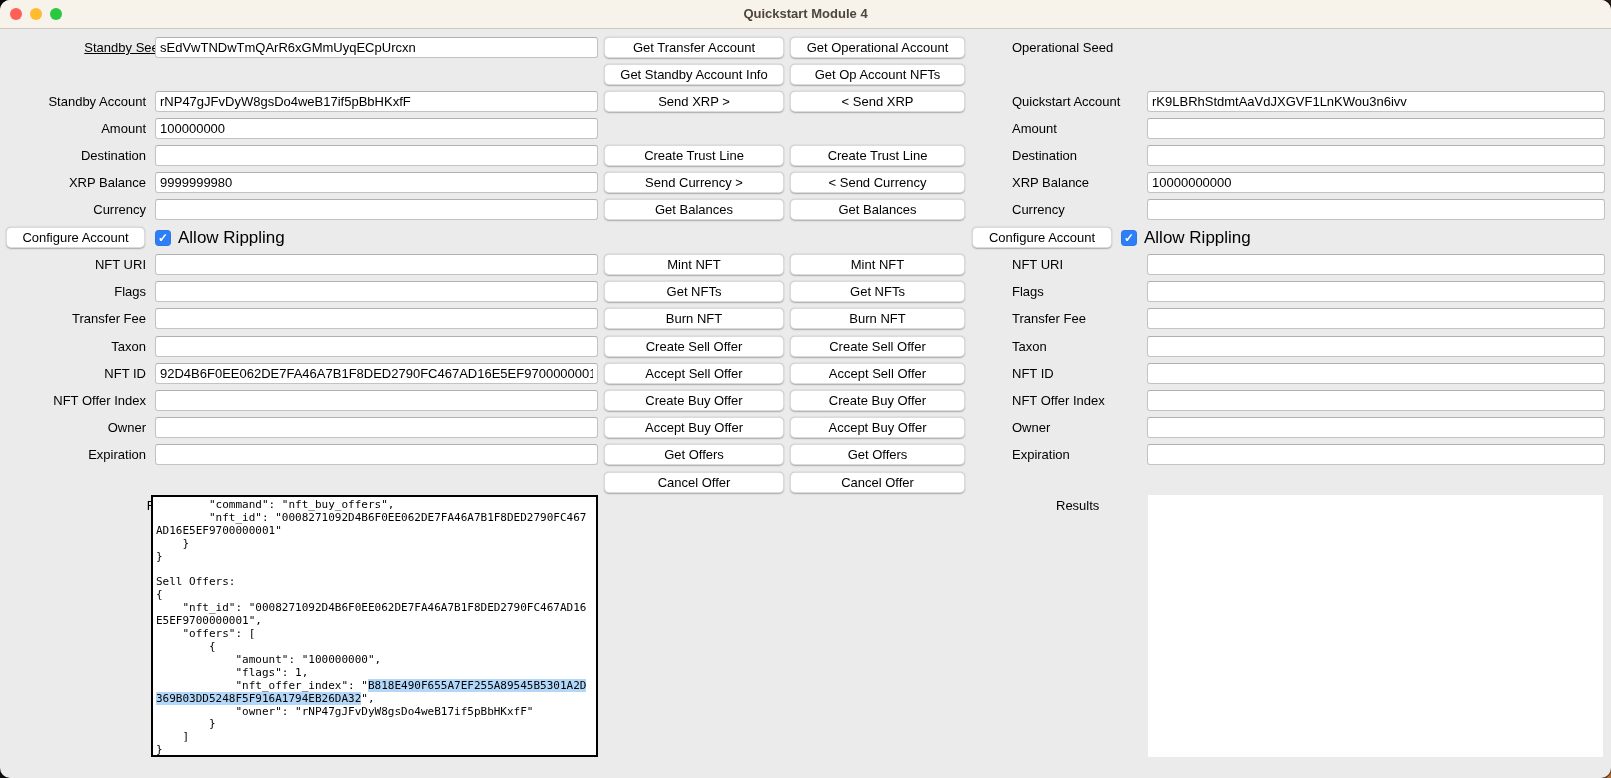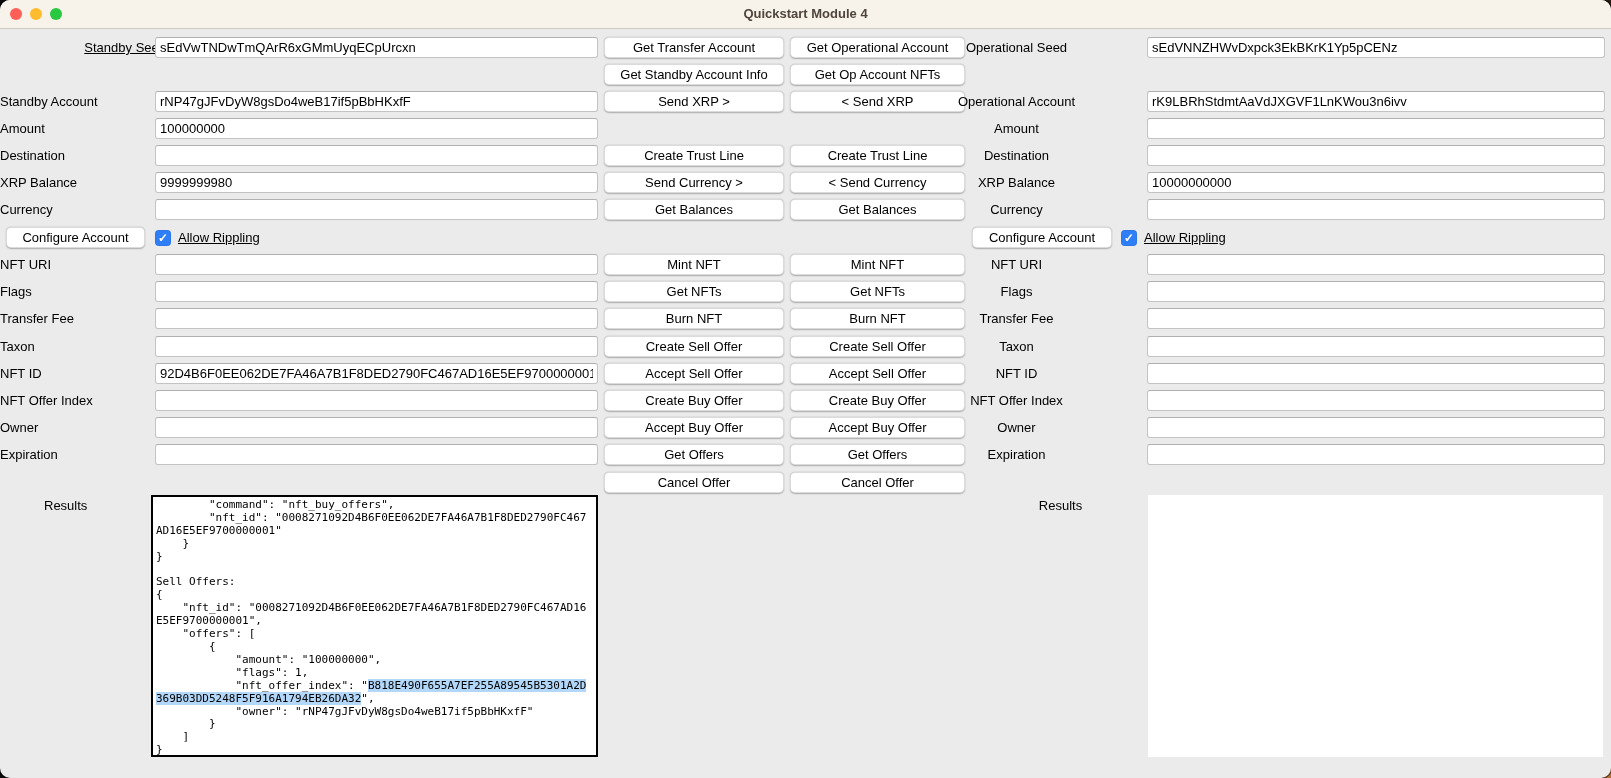--- a/index.html
+++ b/index.html
@@ -21,26 +21,26 @@
     position:absolute;left:0;right:0;top:0;height:28px;line-height:28px;
     text-align:center;font-size:13px;font-weight:bold;color:#4e463c;
   }
   .traffic{position:absolute;top:8px;width:12px;height:12px;border-radius:50%;}
   .t-red{left:10px;background:var(--traffic_red);}
   .t-yellow{left:30px;background:var(--traffic_yellow);}
   .t-green{left:50px;background:var(--traffic_green);}
   .content{position:relative;height:750px;}
   .row{position:absolute;left:0;right:0;height:21px;}
   .lbl{font-size:13px;color:#000;line-height:21px;white-space:nowrap;}
-  .c-label-l{position:absolute;left:0;width:146px;}
+  .c-label-l{position:absolute;left:0;width:146px;text-align:right;}
   .c-label-l.left{text-align:right;padding-left:20px;text-decoration:underline;}
   .c-field-l{position:absolute;left:155px;width:443px;}
   .c-btn1{position:absolute;left:604px;width:180px;}
   .c-btn2{position:absolute;left:790px;width:175px;}
-  .c-label-r{position:absolute;left:930px;width:173px;text-align:center;}
+  .c-label-r{position:absolute;left:1012px;width:173px;text-align:left;}
   .c-field-r{position:absolute;left:1147px;width:458px;}
   input.field{
     box-sizing:border-box;width:100%;height:21px;
     border:1px solid #c3c3c3;border-top-color:#b0b0b0;background:#fff;
     font-family:"Liberation Sans", sans-serif;font-size:13px;color:#000;
     padding:8px 4px;border-radius:3px;outline:none;
   }
   button.btn{
     box-sizing:border-box;width:100%;height:21px;
     background:#fff;border:1px solid rgba(0,0,0,0.14);border-radius:5px;
@@ -52,21 +52,21 @@
   .cfg-btn-r{position:absolute;left:972px;width:140px;}
   .chk-wrap{position:absolute;display:flex;align-items:center;height:21px;}
   .chk-l{left:155px;}
   .chk-r{left:1121px;}
   .checkbox{
     width:16px;height:16px;border-radius:4px;background:var(--accent_blue);
     display:flex;align-items:center;justify-content:center;
     box-shadow:inset 0 0 0 0.5px rgba(0,0,0,0.1);
   }
   .checkbox .mark{color:#fff;font-size:12px;font-weight:bold;line-height:16px;}
-  .chk-label{font-size:13px;margin-left:7px;text-decoration:underline;}
+  .chk-label{font-size:17px;margin-left:7px;}
   .results-box-l{
     position:absolute;left:151px;top:466px;width:447px;height:262px;
     box-sizing:border-box;background:#fff;border:2px solid #000;
     overflow:hidden;
   }
   .results-box-r{
     position:absolute;left:1148px;top:466px;width:455px;height:262px;
     box-sizing:border-box;background:#fff;
   }
   .results-label{position:absolute;top:466px;padding-left:44px;}
@@ -90,34 +90,33 @@
   </div>
 
   <div class="content">
 
     <div class="row" style="top:8px">
       <div class="lbl c-label-l left">Standby Seed</div>
       <div class="c-field-l"><input class="field" value="sEdVwTNDwTmQArR6xGMmUyqECpUrcxn" style=""></div>
       <div class="c-btn1"><button class="btn">Get Transfer Account</button></div>
       <div class="c-btn2"><button class="btn">Get Operational Account</button></div>
       <div class="lbl c-label-r">Operational Seed</div>
-      <div class="c-field-r"><input class="field" value="sEdVNNZHWvDxpck3EkBKrK1Yp5pCENz" style=""></div>
     </div>
 
     <div class="row" style="top:35px">
       <div class="c-btn1"><button class="btn">Get Standby Account Info</button></div>
       <div class="c-btn2"><button class="btn">Get Op Account NFTs</button></div>
     </div>
 
     <div class="row" style="top:62px">
       <div class="lbl c-label-l">Standby Account</div>
       <div class="c-field-l"><input class="field" value="rNP47gJFvDyW8gsDo4weB17if5pBbHKxfF" style=""></div>
       <div class="c-btn1"><button class="btn">Send XRP &gt;</button></div>
       <div class="c-btn2"><button class="btn">&lt; Send XRP</button></div>
-      <div class="lbl c-label-r">Operational Account</div>
+      <div class="lbl c-label-r">Quickstart Account</div>
       <div class="c-field-r"><input class="field" value="rK9LBRhStdmtAaVdJXGVF1LnKWou3n6ivv" style=""></div>
     </div>
 
     <div class="row" style="top:89px">
       <div class="lbl c-label-l">Amount</div>
       <div class="c-field-l"><input class="field" value="100000000" style=""></div>
       <div class="lbl c-label-r">Amount</div>
       <div class="c-field-r"><input class="field" value="" style=""></div>
     </div>
 

